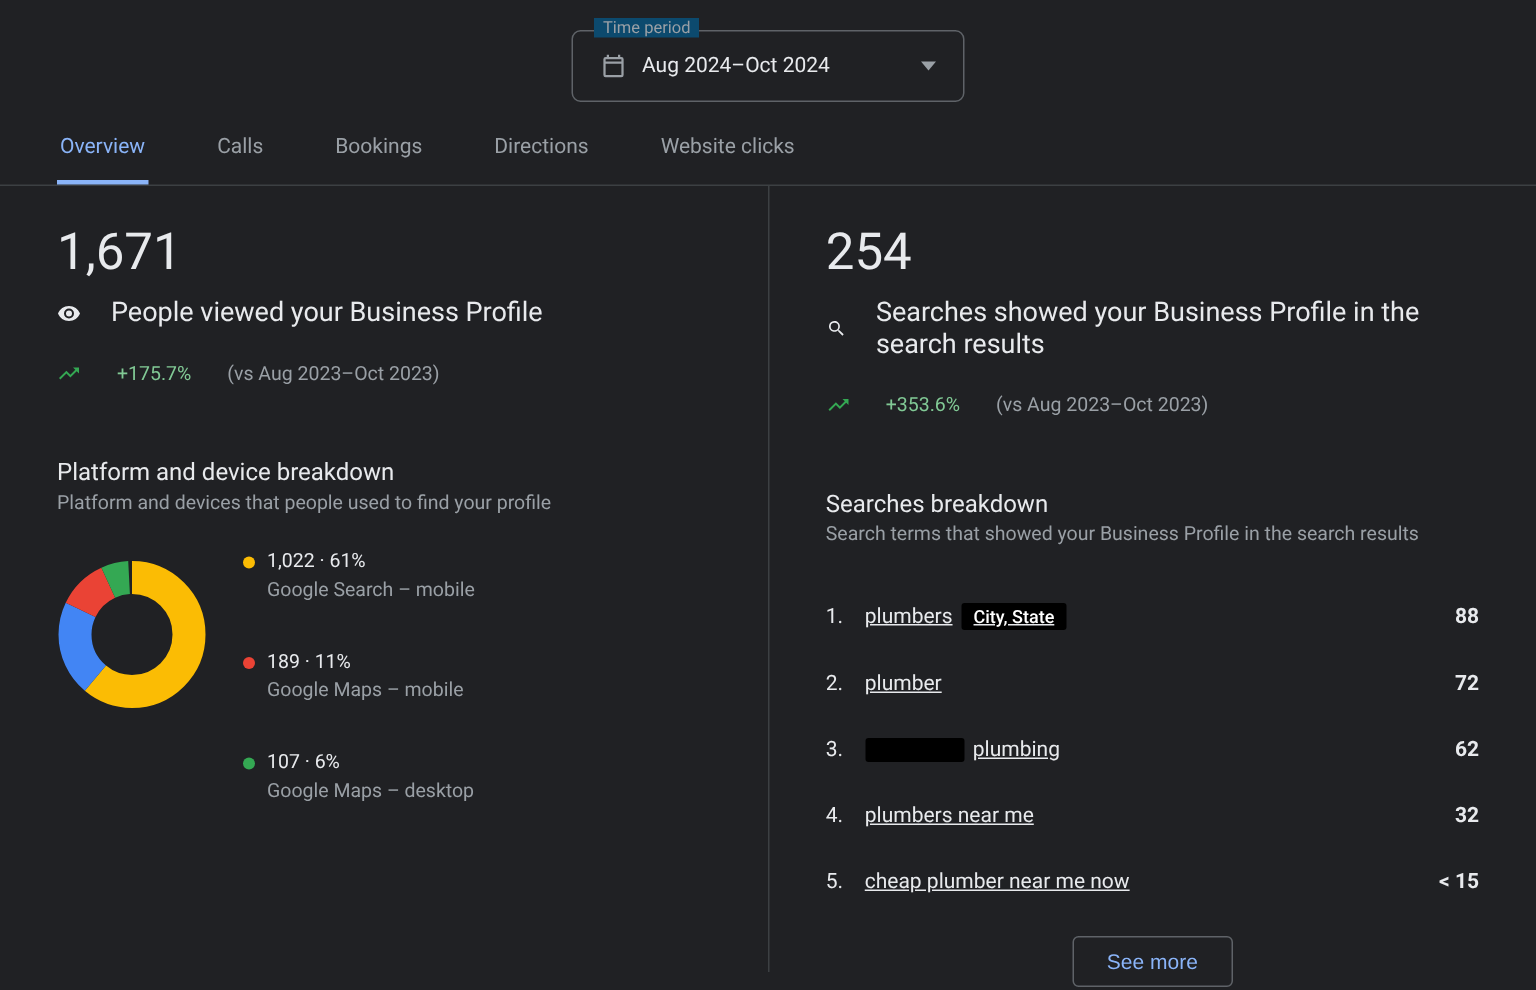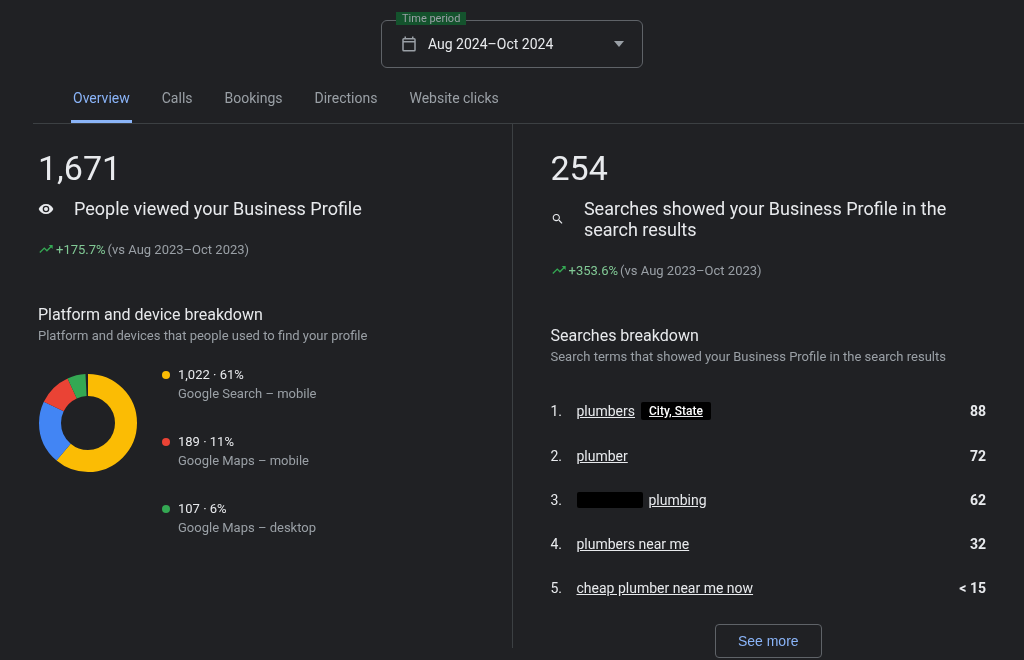--- a/index.html
+++ b/index.html
@@ -19,42 +19,41 @@
 .time-period-fieldset {
   position: relative;
   border: 1px solid #5f6368;
   border-radius: 6px;
   padding: 0;
 }
 .time-period-legend {
   position: absolute;
   top: -9px;
   left: 14px;
-  background: #14532d;
+  background: #0c4a6e;
   padding: 0 6px;
   font-size: 11px;
   color: #9aa0a6;
 }
 .time-period-select {
   display: flex;
   align-items: center;
   gap: 10px;
   padding: 14px 18px;
   cursor: pointer;
   min-width: 260px;
 }
 .calendar-icon { width: 18px; height: 18px; fill: #9aa0a6; }
 .time-period-text { color: #e8eaed; font-size: 14px; flex: 1; }
 .dropdown-arrow { width: 10px; height: 10px; fill: #9aa0a6; }
 .tabs {
   display: flex;
-  gap: 28px;
+  gap: 44px;
   padding: 0 38px;
   border-bottom: 1px solid #3c4043;
-  margin-left: 33px;
 }
 .tab {
   padding: 14px 2px;
   font-size: 14px;
   color: #9aa0a6;
   cursor: pointer;
   border-bottom: 3px solid transparent;
 }
 .tab.active { color: #8ab4f8; border-bottom-color: #8ab4f8; }
 .panels {
@@ -77,21 +76,21 @@
   align-items: center;
   gap: 20px;
   font-size: 18px;
   color: #e8eaed;
   margin-bottom: 22px;
 }
 .metric-row svg { width: 16px; height: 16px; fill: #e8eaed; }
 .trend-row {
   display: flex;
   align-items: center;
-  gap: 2px;
+  gap: 24px;
   font-size: 13px;
   margin-bottom: 28px;
 }
 .trend-row svg { width: 16px; height: 16px; fill: #34a853; }
 .trend-pct { color: #81c995; }
 .trend-compare { color: #9aa0a6; }
 .section-title { font-size: 16px; color: #e8eaed; margin-bottom: 4px; margin-top: 48px; }
 .section-sub { font-size: 13px; color: #9aa0a6; margin-bottom: 24px; }
 .donut-section { display: flex; gap: 24px; }
 .donut-wrap { width: 100px; height: 100px; position: relative; flex-shrink: 0; margin-top: 6px; }

